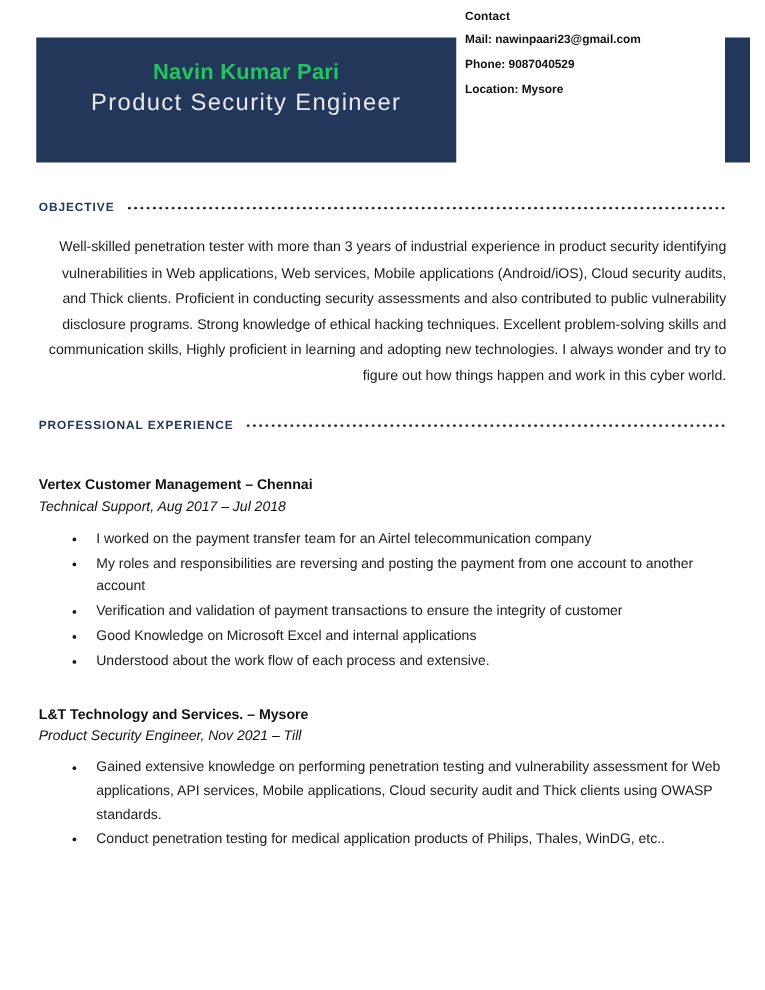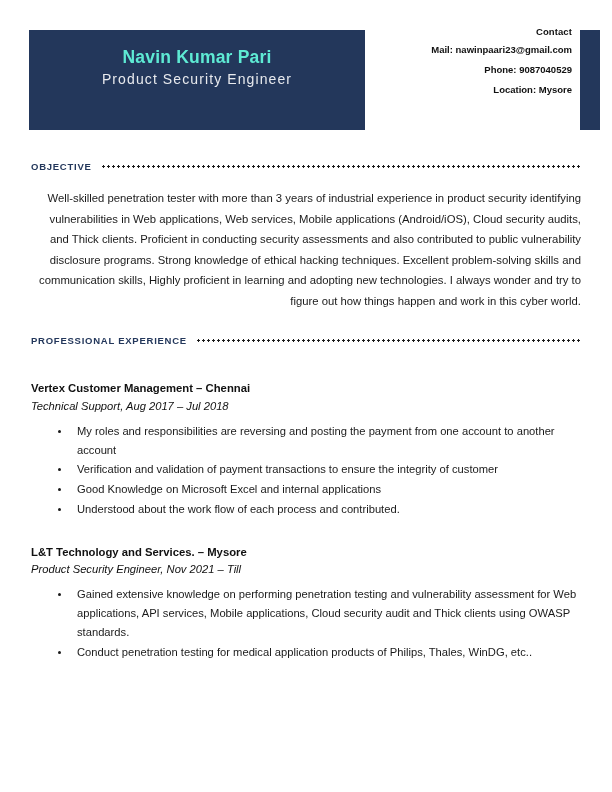--- a/index.html
+++ b/index.html
@@ -29,49 +29,49 @@
     height: 100px;
     background: #23375B;
     display: flex;
     flex-direction: column;
     align-items: center;
     justify-content: flex-start;
     padding-top: 17px;
     box-sizing: border-box;
   }
   .full-name {
-    color: #5eead4;
+    color: #22c55e;
     font-size: 17.5px;
     font-weight: bold;
     letter-spacing: 0.2px;
     line-height: 1.25;
     white-space: nowrap;
   }
   .job-title {
     color: #e8eaee;
-    font-size: 14px;
+    font-size: 19px;
     font-weight: 300;
     letter-spacing: 1.1px;
     line-height: 1.5;
     white-space: nowrap;
   }
   .accent-bar {
     position: absolute;
     left: 580px;
     top: 30px;
     width: 20px;
     height: 100px;
     background: #23375B;
   }
   .contact-block {
     position: absolute;
     left: 372px;
-    top: 26px;
+    top: 8px;
     width: 200px;
-    text-align: right;
+    text-align: left;
   }
   .contact-title {
     font-size: 9.5px;
     font-weight: bold;
     color: #111111;
     margin-bottom: 8px;
     letter-spacing: 0.1px;
   }
   .contact-line {
     font-size: 9.5px;
@@ -190,24 +190,25 @@
 <div class="section" id="experience-section">
   <div class="section-head">
     <span class="label">PROFESSIONAL EXPERIENCE</span>
     <span class="dotline"></span>
   </div>
 
   <div class="exp-entry" id="exp-entry-1">
     <div class="exp-company">Vertex Customer Management – Chennai</div>
     <div class="exp-role">Technical Support, Aug 2017 – Jul 2018</div>
     <ul class="bullets">
+      <li>I worked on the payment transfer team for an Airtel telecommunication company</li>
       <li>My roles and responsibilities are reversing and posting the payment from one account to another account</li>
       <li>Verification and validation of payment transactions to ensure the integrity of customer</li>
       <li>Good Knowledge on Microsoft Excel and internal applications</li>
-      <li>Understood about the work flow of each process and contributed.</li>
+      <li>Understood about the work flow of each process and extensive.</li>
     </ul>
   </div>
 
   <div class="exp-entry" id="exp-entry-2">
     <div class="exp-company">L&amp;T Technology and Services. – Mysore</div>
     <div class="exp-role">Product Security Engineer, Nov 2021 – Till</div>
     <ul class="bullets">
       <li>Gained extensive knowledge on performing penetration testing and vulnerability assessment for Web applications, API services, Mobile applications, Cloud security audit and Thick clients using OWASP standards.</li>
       <li>Conduct penetration testing for medical application products of Philips, Thales, WinDG, etc..</li>
     </ul>

